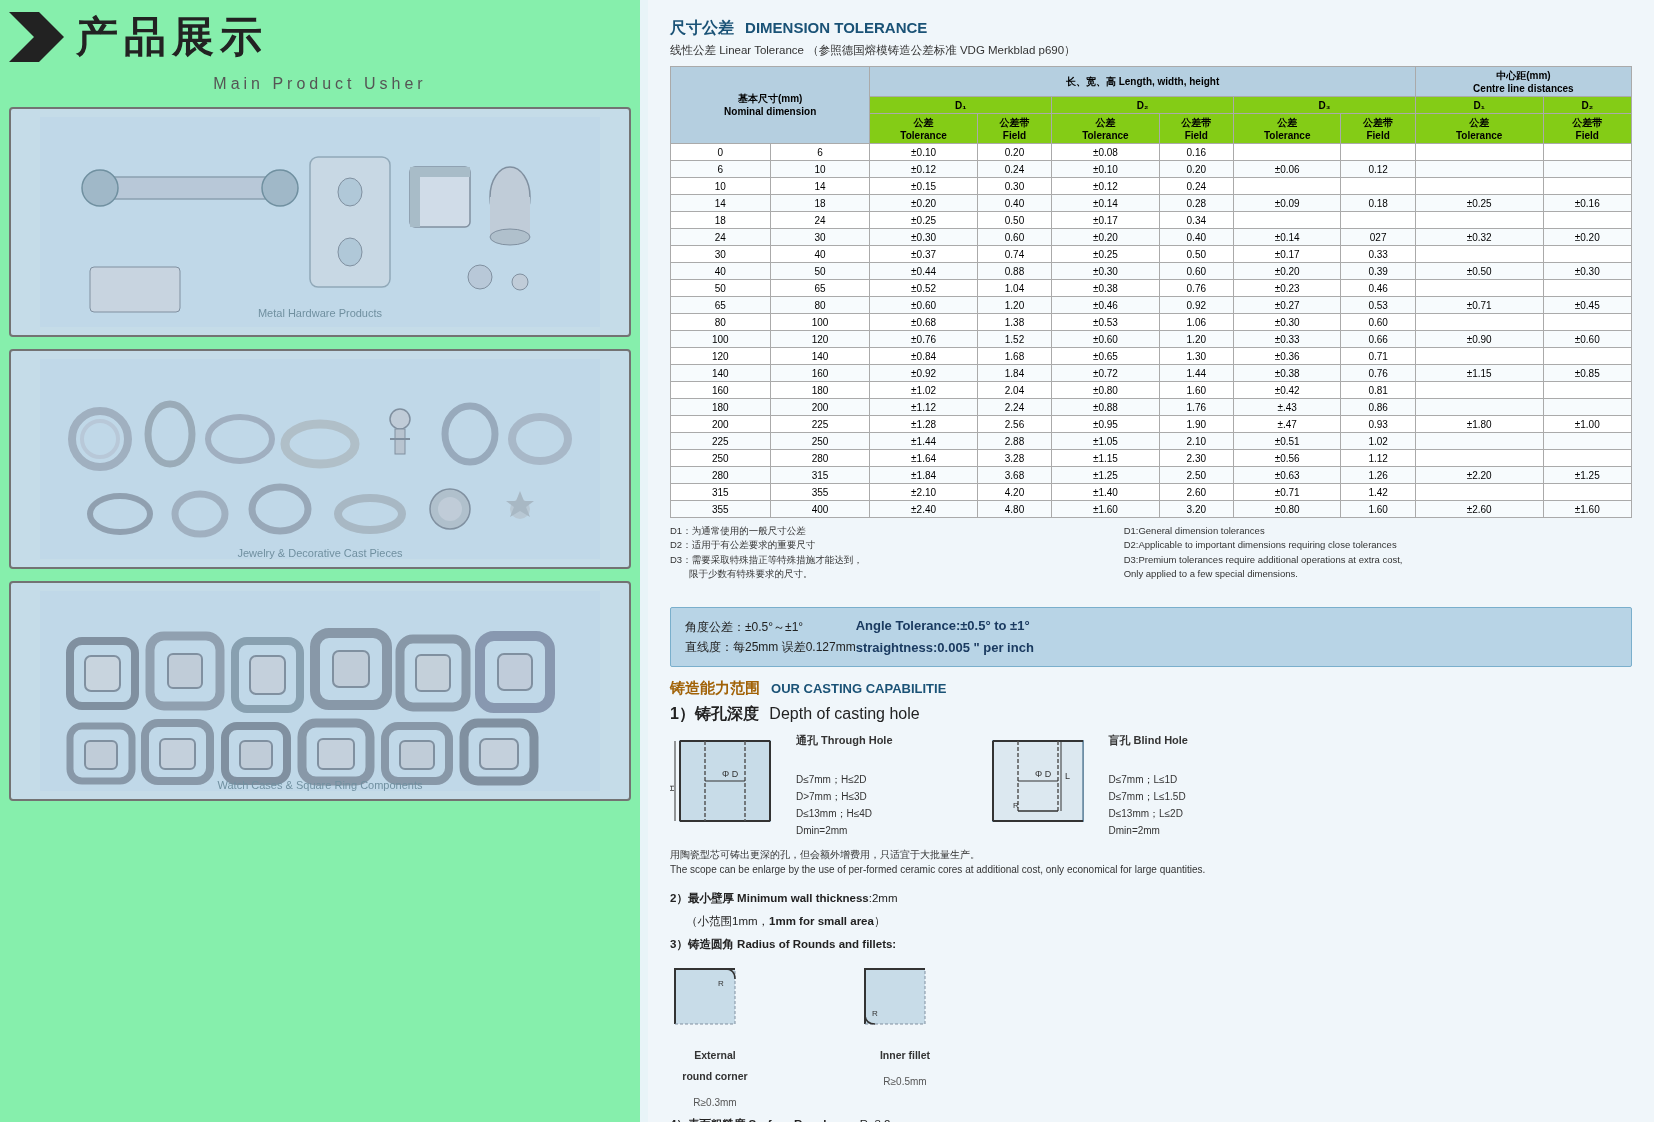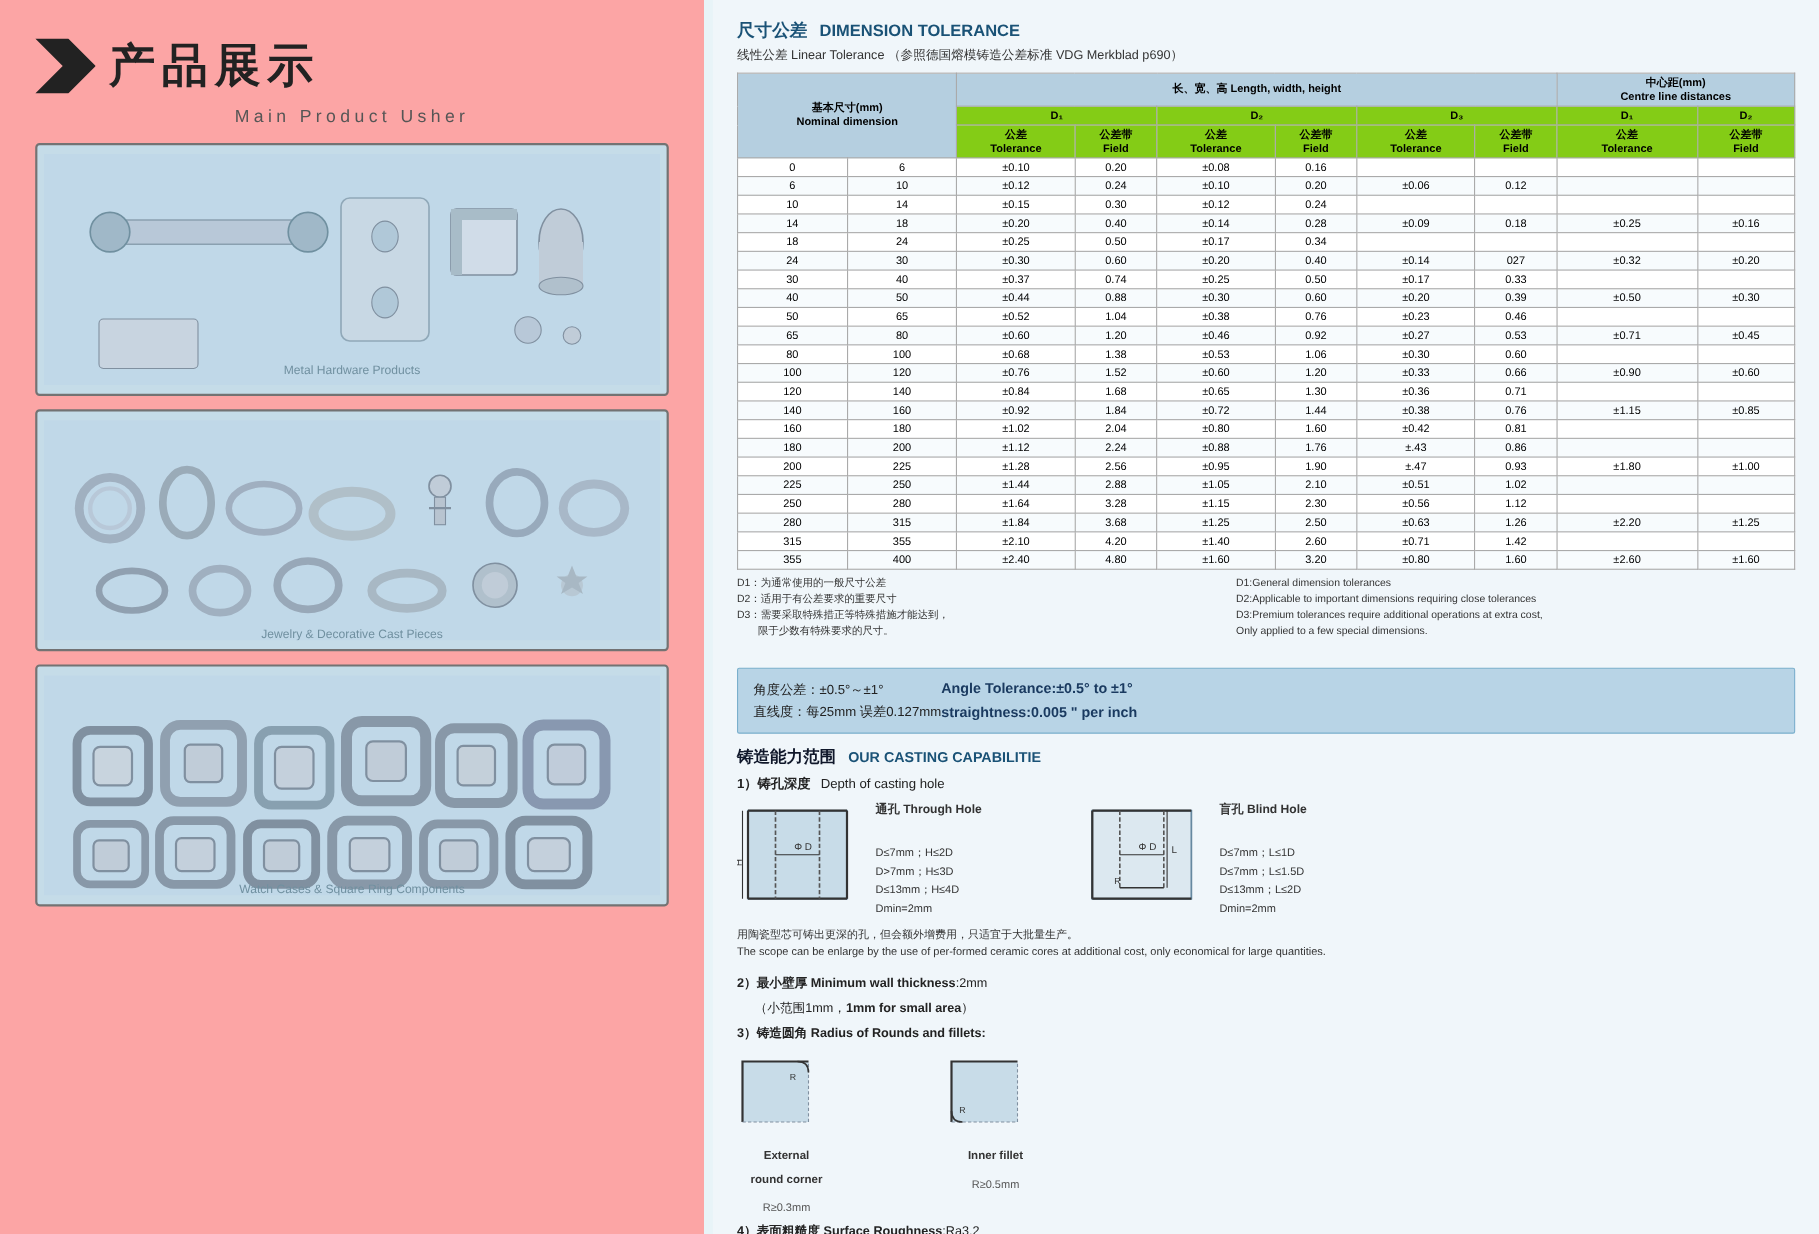--- a/index.html
+++ b/index.html
@@ -12,22 +12,22 @@
       position: relative;
       overflow-x: hidden;
     }
 
     
     .left-panel {
       position: absolute;
       left: 0; top: 0;
       width: 640px;
       height: 1122px;
-      background: #fca5a5;
-      padding: 32px;
+      background: #86efac;
+      padding: 9px;
     }
 
     .brand-header {
       display: flex;
       align-items: center;
       margin-bottom: 10px;
     }
     .brand-arrow {
       width: 55px;
       height: 50px;
@@ -148,26 +148,26 @@
       align-items: center;
       border-radius: 2px;
     }
     .angle-left { font-size: 12px; color: #222; line-height: 1.7; }
     .angle-right { font-size: 13px; font-weight: bold; color: #1a3a60; line-height: 1.7; }
 
     
     .casting-title {
       font-size: 15px;
       font-weight: bold;
-      color: #0f172a;
+      color: #a16207;
       margin-bottom: 8px;
     }
 
     .casting-item-title {
-      font-size: 12px;
+      font-size: 16px;
       font-weight: bold;
       color: #222;
       margin-bottom: 6px;
     }
 
     .hole-diagrams {
       display: flex;
       gap: 30px;
       margin-bottom: 8px;
       align-items: flex-start;

